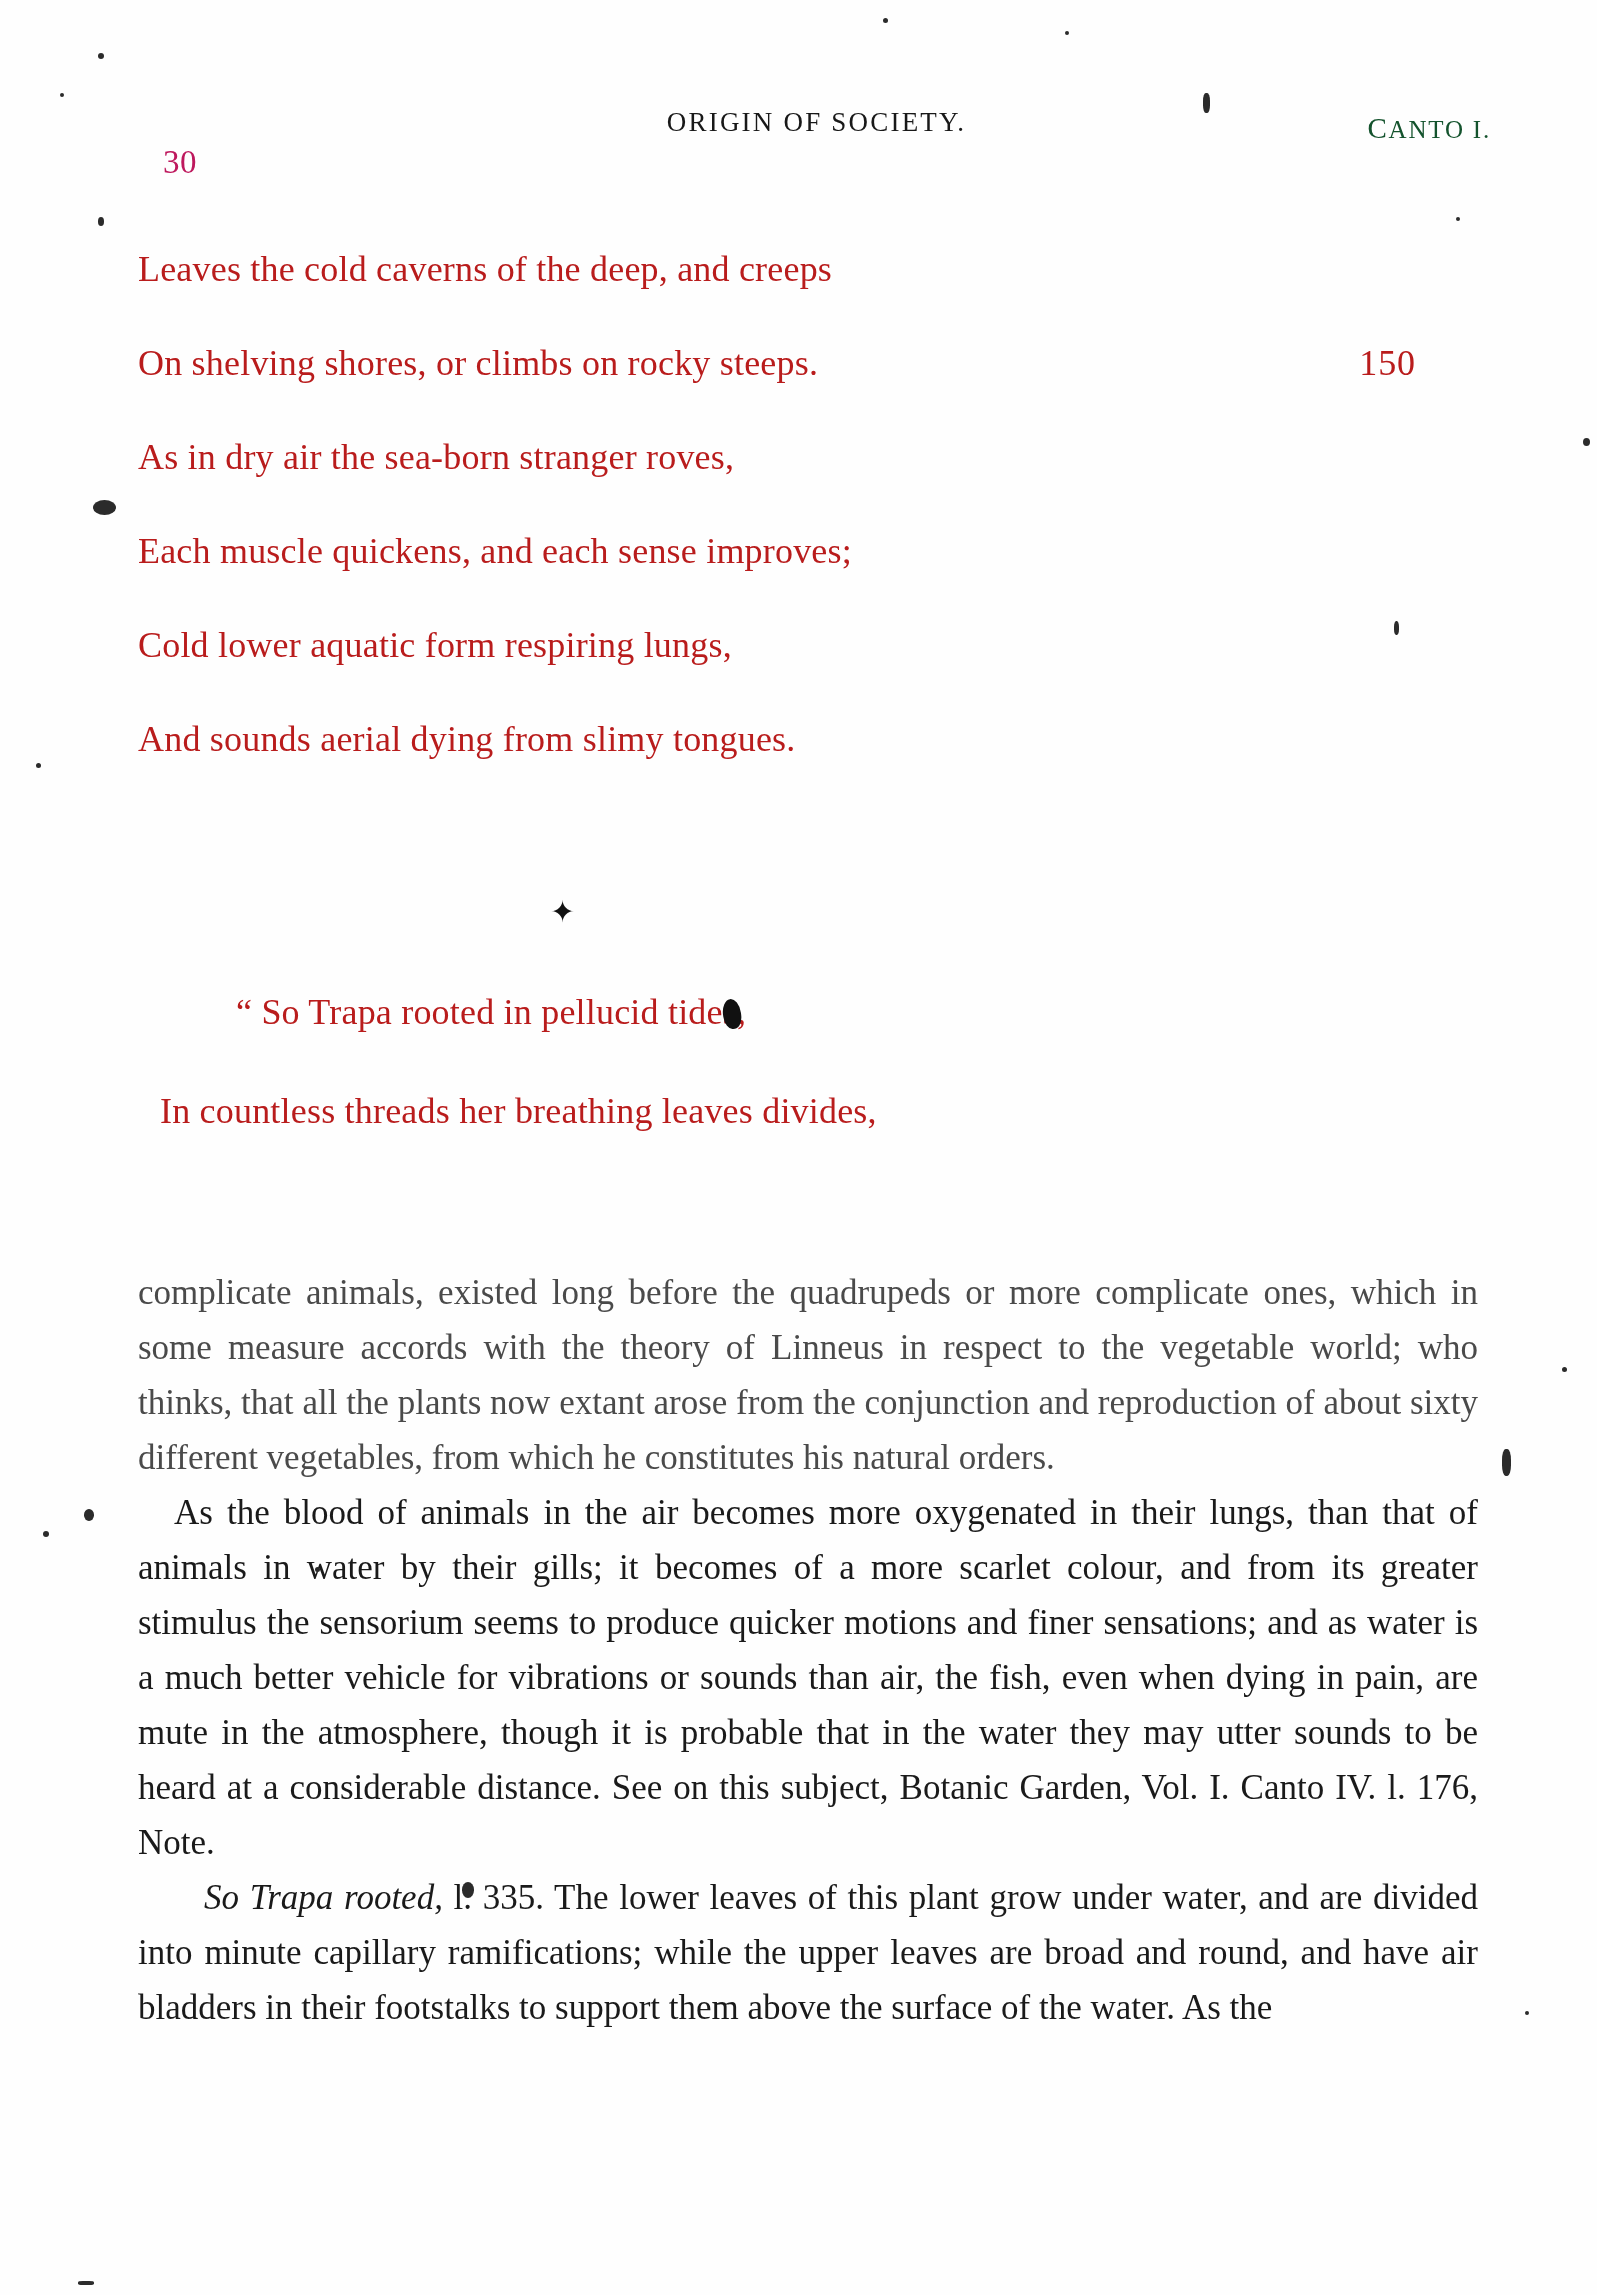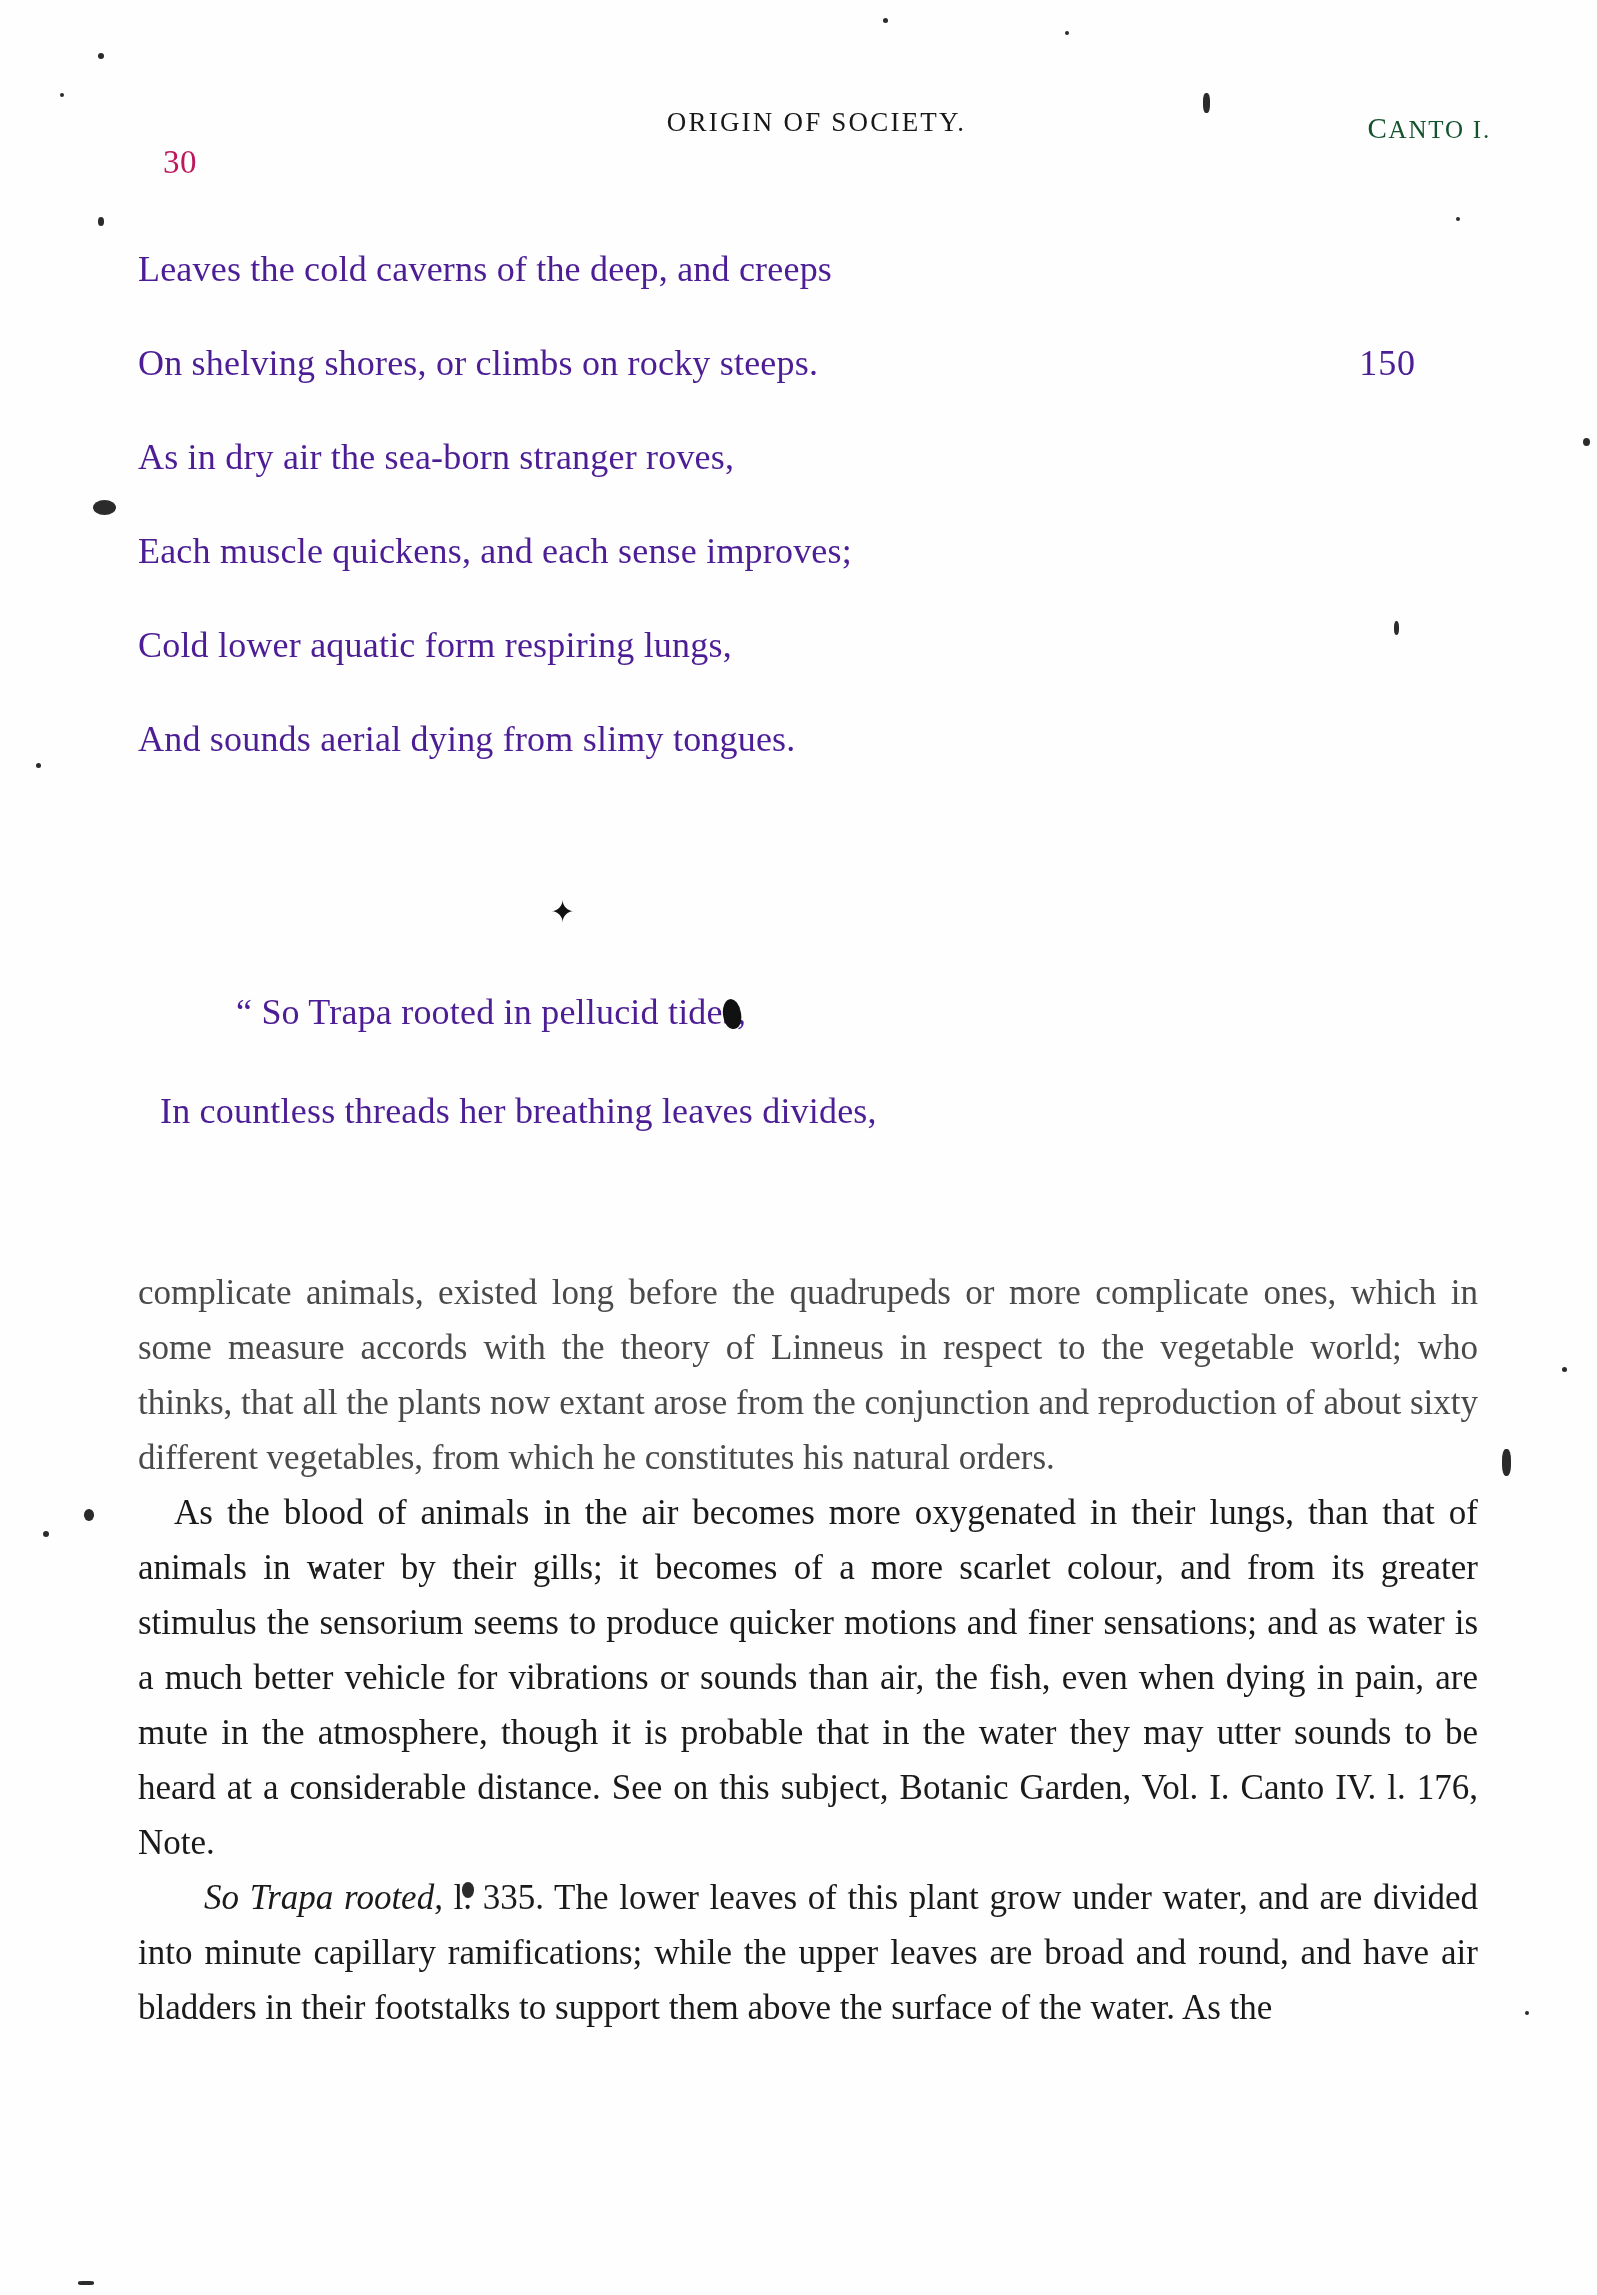--- a/index.html
+++ b/index.html
@@ -65,21 +65,21 @@
   .verse {
     position: absolute;
     top: 222px;
     left: 138px;
     width: 1331px;
   }
   .verse-line {
     position: relative;
     font-size: 36px;
     line-height: 94px;
-    color: #4c1d95;
+    color: #b91c1c;
     letter-spacing: 0.2px;
     white-space: nowrap;
   }
   .verse-line .lineno {
     position: absolute;
     right: 53px;
     font-size: 36px;
     letter-spacing: 0.9px;
   }
   .ornament {

